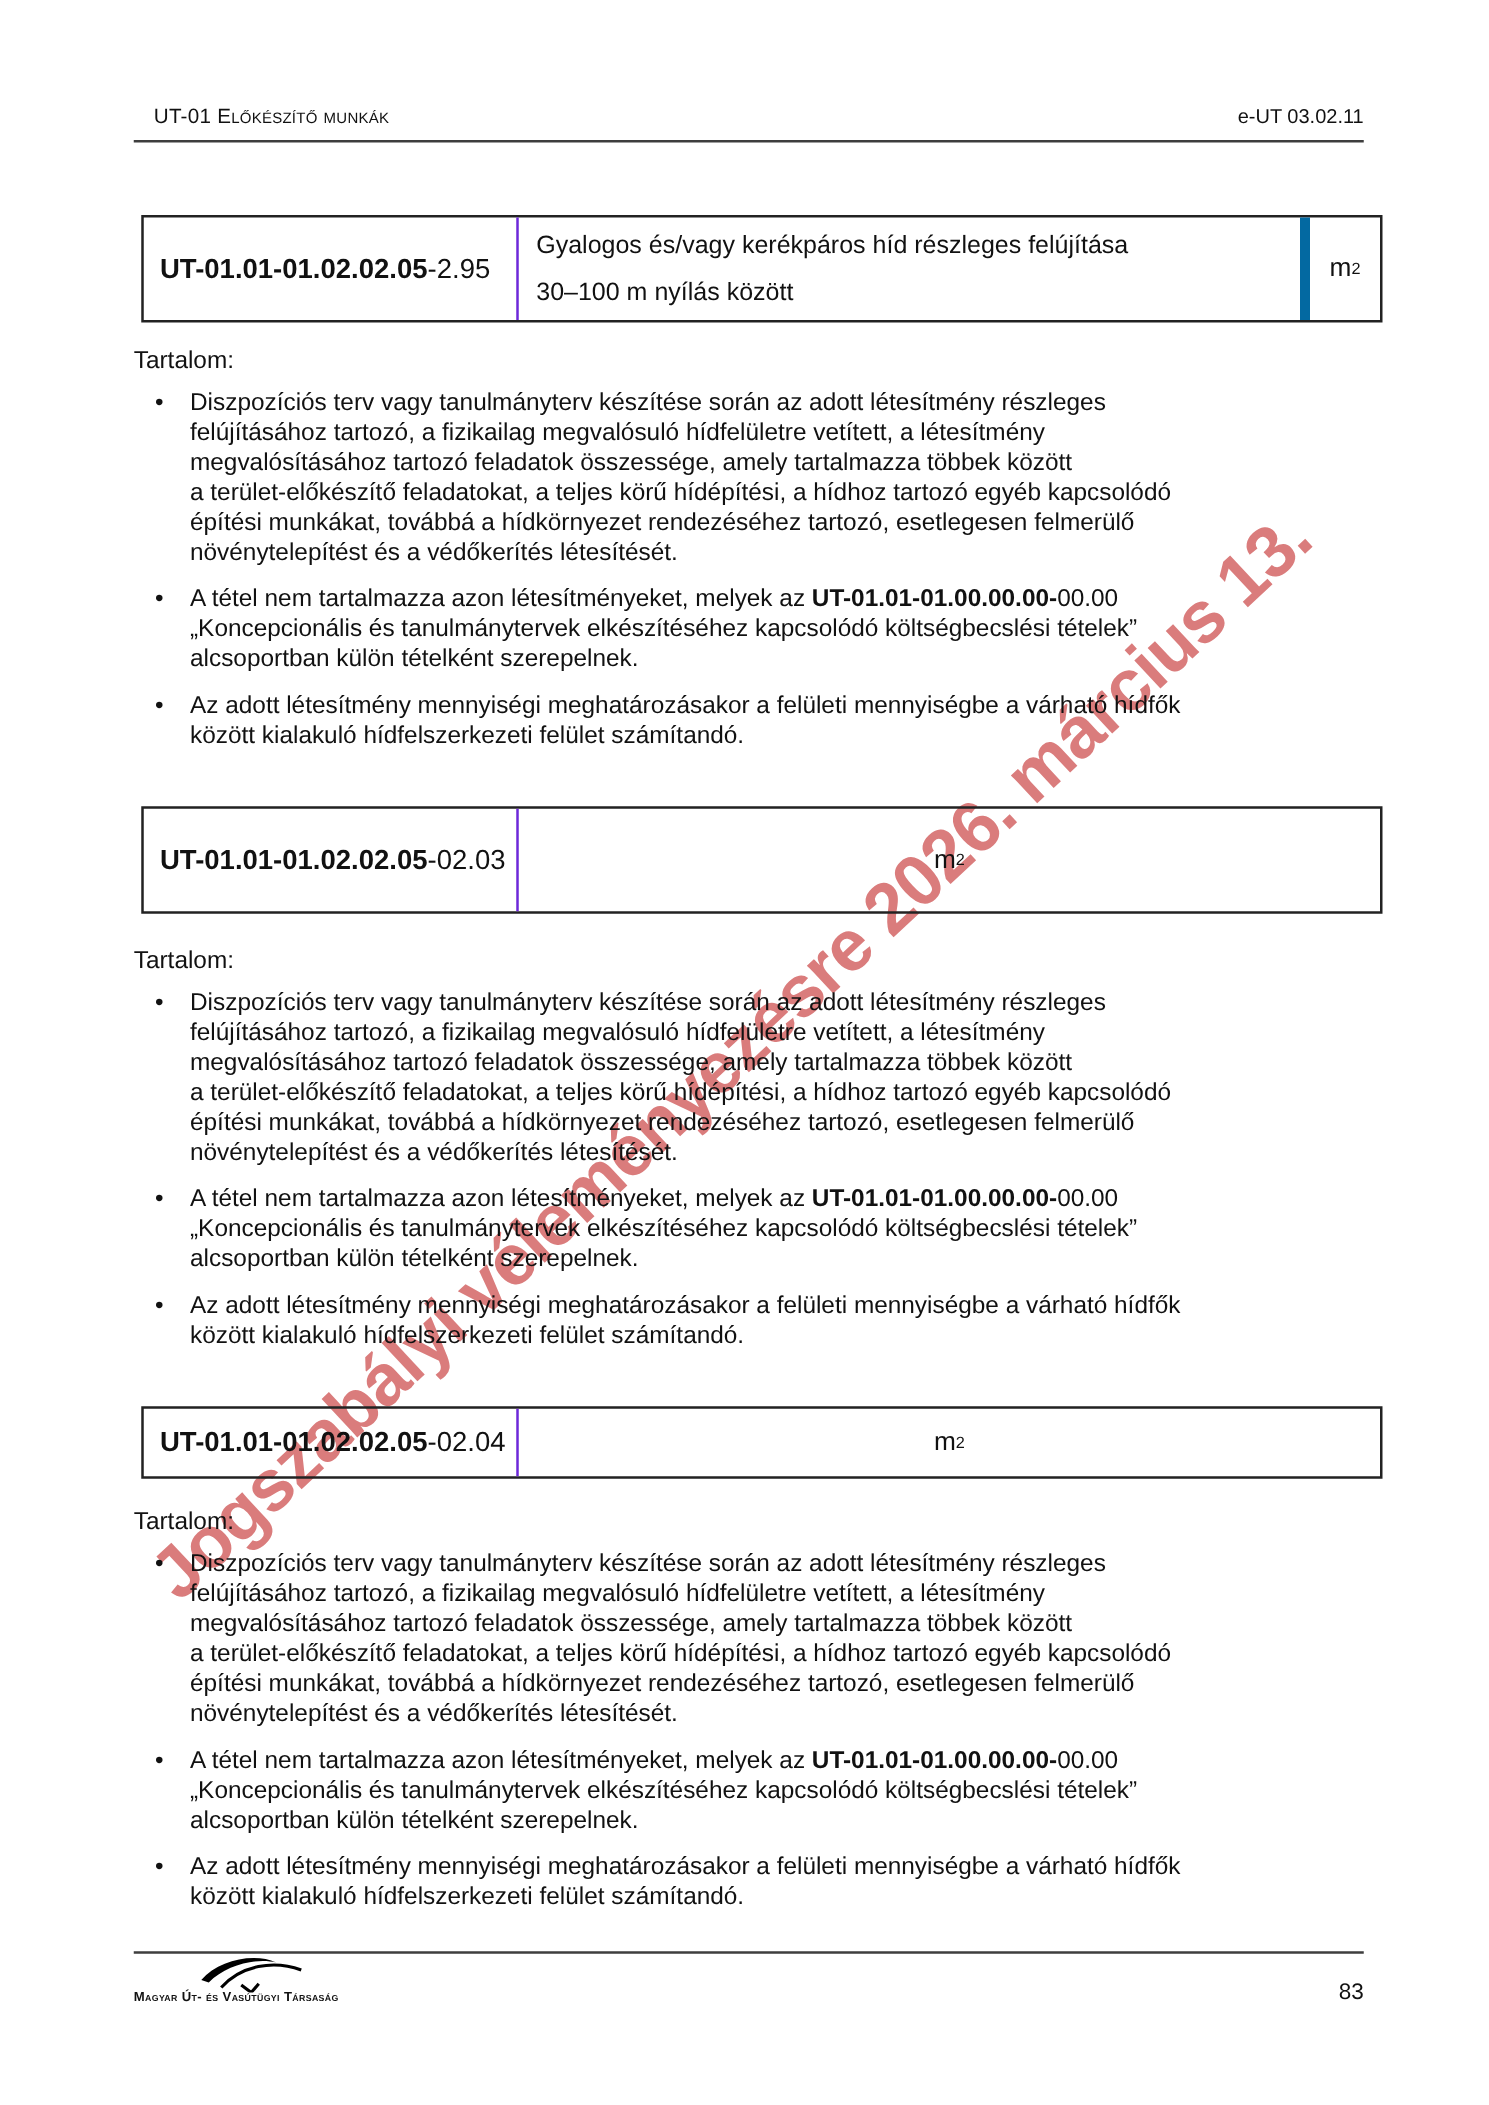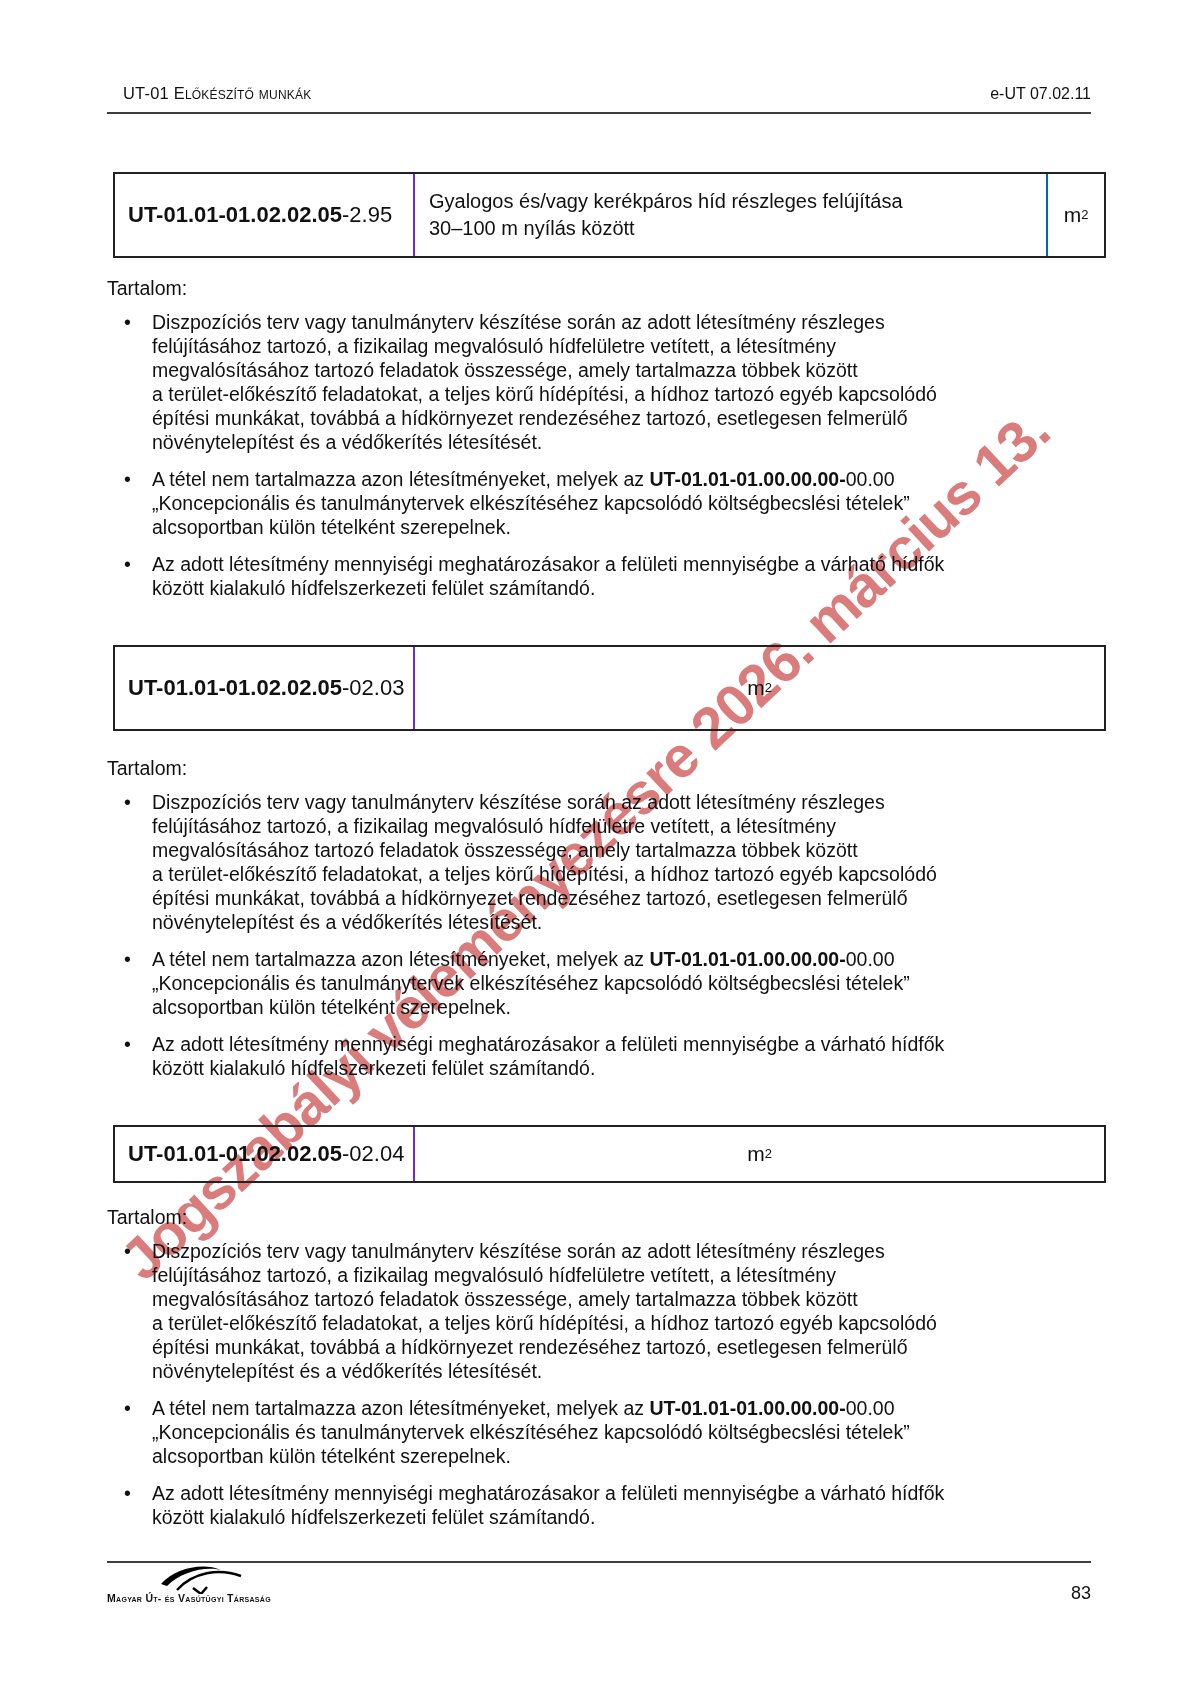--- a/index.html
+++ b/index.html
@@ -22,21 +22,21 @@
   .item-table{
     position:absolute;left:113px;width:993px;display:flex;box-sizing:border-box;
     border:2px solid #222;background:transparent;z-index:2;
   }
   #table-0{top:172px;height:86px;}
   #table-1{top:645px;height:86px;}
   #table-2{top:1125px;height:58px;}
   .cell{box-sizing:border-box;display:flex;align-items:center;}
   .cell-code{width:300px;padding-left:13px;border-right:2px solid #6d28d9;font-size:22px;white-space:nowrap;}
   .code-b{font-weight:bold;}
-  .cell-desc{width:633px;padding-left:14px;padding-right:6px;border-right:2px solid #0369a1;font-size:20px;line-height:27px;}
+  .cell-desc{width:633px;padding-left:14px;padding-right:6px;border-right:8px solid #0369a1;font-size:20px;line-height:38px;}
   .desc-text{white-space:pre-line;}
   .cell-unit{flex:1;justify-content:center;font-size:21px;}
   .cell-unit sup{font-size:0.62em;line-height:0;}
   
   .content-block{position:absolute;left:107px;width:984px;font-size:19.5px;line-height:24px;z-index:2;}
   #block-0{top:276px;}
   #block-1{top:756px;}
   #block-2{top:1205px;}
   .tartalom{margin:0;font-size:19.5px;}
   ul.bullets{list-style:none;margin:10px 0 0 0;padding:0;}
@@ -53,21 +53,21 @@
   .page-number{position:absolute;right:100px;top:1583px;font-size:18px;z-index:2;}
 </style>
 </head>
 <body>
 
 <div id="page">
 
   <div class="watermark" style="color: rgb(204, 74, 74);">Jogszabályi véleményezésre 2026. március 13.</div>
 
   <div class="header-title">UT-01 Előkészítő munkák</div>
-  <div class="header-code">e-UT 07.02.11</div>
+  <div class="header-code">e-UT 03.02.11</div>
   <div class="hdivider"></div>
 
   <div class="item-table" id="table-0">
     <div class="cell cell-code">
         <span class="code-b">UT-01.01-01.02.02.05</span>
         <span>-2.95</span>
       </div>
     <div class="cell cell-desc">
         <span class="desc-text">Gyalogos és/vagy kerékpáros híd részleges felújítása
 30–100 m nyílás között</span>

